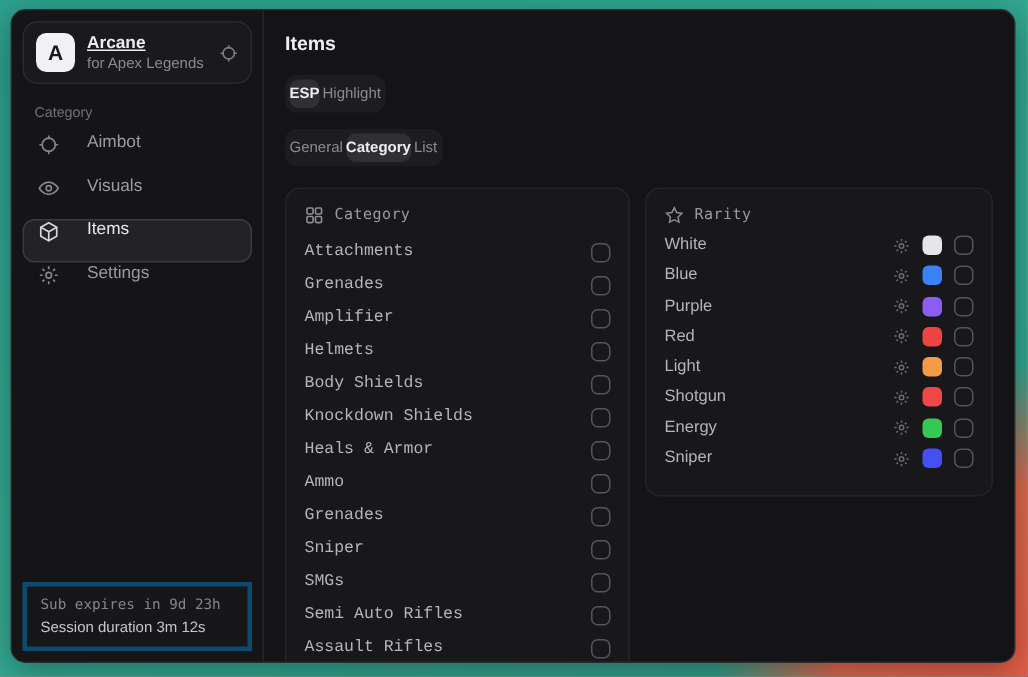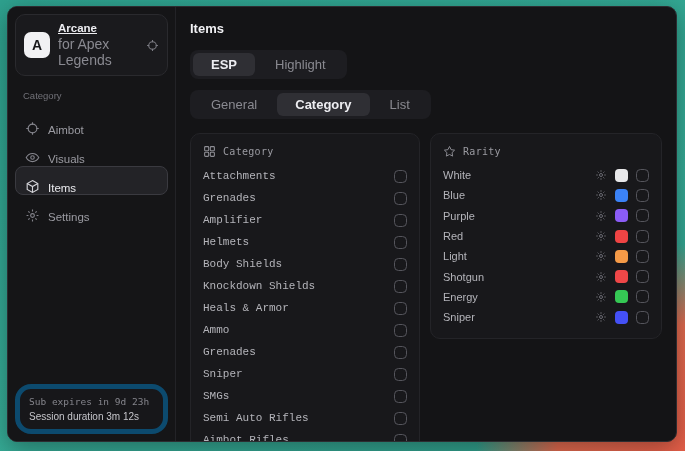--- a/index.html
+++ b/index.html
@@ -25,63 +25,63 @@
   .app-card {
     border:1px solid #2a2a2e; background:#1a1a1d; border-radius:10px;
     padding:7px 8px; display:flex; align-items:center; gap:8px;
   }
   .logo {
     width:26px; height:26px; border-radius:7px; background:#f1f1f3; color:#17171a;
     font-weight:bold; font-size:14px; display:flex; align-items:center; justify-content:center;
   }
   .app-meta { flex:1; min-width:0; }
   .app-title { font-size:11.5px; font-weight:700; color:#ececf0;text-decoration:underline; }
-  .app-sub { font-size:14px; color:#8a8a91; margin-top:2px; }
+  .app-sub { font-size:10px; color:#8a8a91; margin-top:2px; }
   .hdr-ico { color:#7d7d85; display:flex; }
   .nav-label { margin:14px 8px 7px; font-size:9.5px; color:#717178; }
   .nav-item {
-    height:29px; display:flex; align-items:flex-end; gap:8px; padding:0 9px;
+    height:29px; display:flex; align-items:flex-start; gap:18px; padding:0 9px;
     border-radius:8px; color:#9b9ba2; font-size:11.5px; border:1px solid transparent;
     cursor:pointer; margin-bottom:0;
   }
   .nav-item .nav-ico { display:flex; color:#84848c; }
   .nav-item.active { background:#232327; border-color:#3a3a40; color:#eaeaee; }
   .nav-item.active .nav-ico { color:#d5d5da; }
   .spacer { flex:1; }
   .sub-card {
-    border:5px solid #0c4a6e; background:#17171a; border-radius:16px; padding:7px 9px;
+    border:3px solid #0c4a6e; background:#17171a; border-radius:0; padding:7px 9px;
   }
   .sub-line1 { font-family:"DejaVu Sans Mono", monospace; font-size:9.5px; color:#85858c; }
   .sub-line2 { font-size:10px; color:#c6c6cb; margin-top:4px; }
   
   .main { flex:1; padding:12px 14px; display:flex; flex-direction:column; overflow:hidden; }
   .main-title { font-size:13px; font-weight:700; color:#f0f0f3; margin:2px 0 14px; }
   .seg {
     display:inline-flex; background:#1d1d21; border-radius:8px; padding:3px; gap:2px;
     align-self:flex-start; margin-bottom:11px;
   }
   .seg-btn {
-    border:none; background:transparent; padding:4px 18px; font-size:13px; color:#8a8a91;
+    border:none; background:transparent; padding:4px 0; font-size:10px; color:#8a8a91;
     border-radius:6px; font-family:inherit; cursor:pointer;
   }
   .seg-btn.active { background:#2f2f34; color:#ededf1; font-weight:700; }
   .panels { display:flex; gap:10px; align-items:flex-start; margin-top:3px; }
   .panel {
     width:234px; background:#18181b; border:1px solid #242428; border-radius:10px;
     padding:11px 12px;
   }
   .panel.rarity { width:236px; }
   .panel-header {
     display:flex; align-items:center; gap:7px; color:#9a9aa1; margin-bottom:7px;
     font-family:"DejaVu Sans Mono", monospace; font-size:10px; letter-spacing:.3px;
   }
   .panel-header .ph-ico { display:flex; color:#8d8d94; }
   .cat-row { height:22px; display:flex; align-items:center; justify-content:space-between;
     color:#b4b4ba; font-size:11px;font-family:Liberation Mono, monospace; }
-  .rar-row { height:20.3px; display:flex; align-items:center; justify-content:space-between;
+  .rar-row { height:20.3px; display:flex; align-items:flex-start; justify-content:space-between;
     color:#b4b4ba; font-size:11px; }
   .checkbox {
     width:13px; height:13px; border:1.4px solid #55555c; border-radius:4.5px;
     flex:0 0 auto; cursor:pointer;
   }
   .row-right { display:flex; align-items:center; gap:8px; }
   .gear { display:flex; color:#6b6b73; cursor:pointer; }
   .swatch { width:13px; height:13px; border-radius:4px; cursor:pointer; }
 </style>
 </head>
@@ -223,21 +223,21 @@
   </div>
             <div class="cat-row">
     <span class="row-label">SMGs</span>
     <span class="checkbox"></span>
   </div>
             <div class="cat-row">
     <span class="row-label">Semi Auto Rifles</span>
     <span class="checkbox"></span>
   </div>
             <div class="cat-row">
-    <span class="row-label">Aimbot Rifles</span>
+    <span class="row-label">Assault Rifles</span>
     <span class="checkbox"></span>
   </div>
           </div>
       </section>
 
       <section class="panel rarity">
         <div class="panel-header">
           <span class="ph-ico">
             <svg width="13" height="13" viewBox="0 0 24 24" fill="none" stroke="currentColor" stroke-width="1.8">
                 <path d="M12 2.7l2.9 5.9 6.5.9-4.7 4.6 1.1 6.4L12 17.5l-5.8 3 1.1-6.4L2.6 9.5l6.5-.9z"></path>

